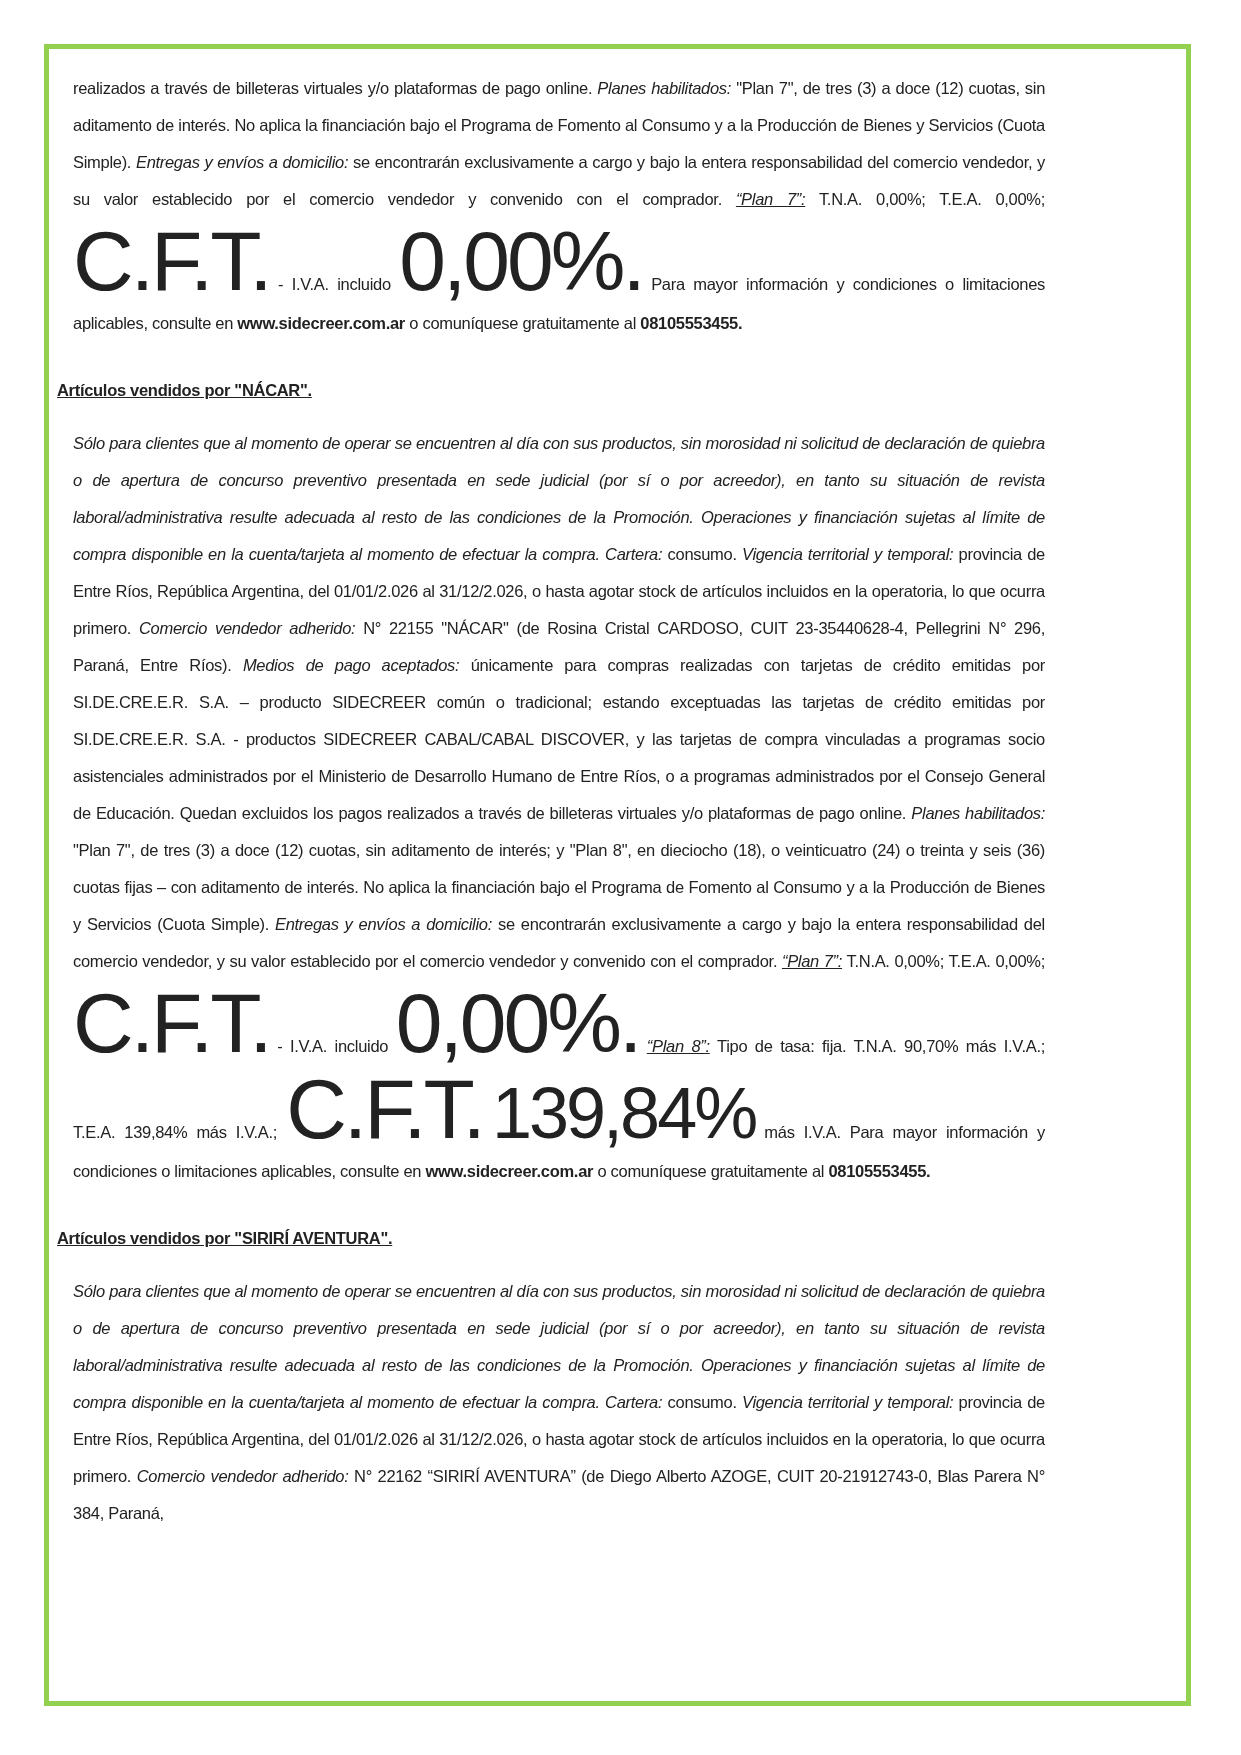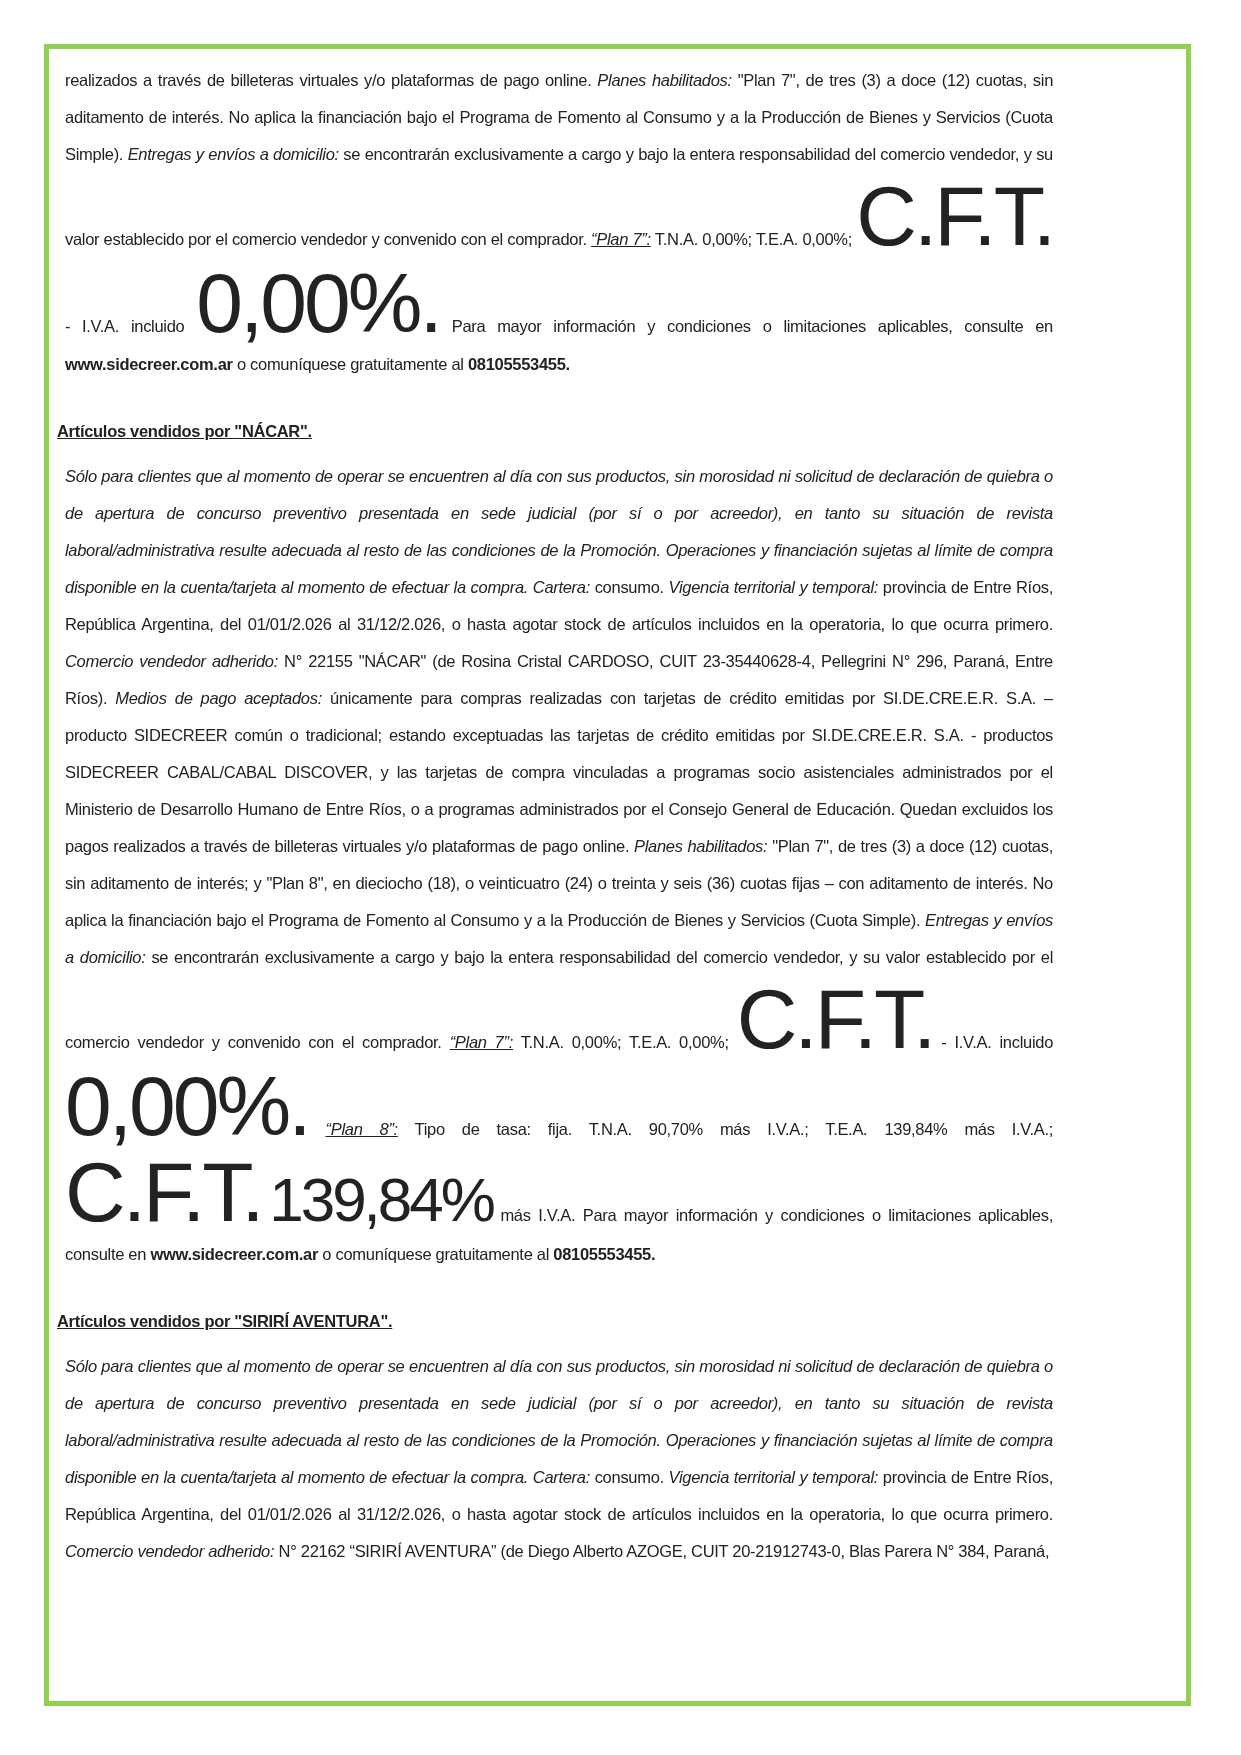--- a/index.html
+++ b/index.html
@@ -28,21 +28,21 @@
     position: absolute;
     left: 57px;
     top: 54px;
     width: 1004px;
     text-align: justify;
     font-size: 16.5px;
     line-height: 37px;
     letter-spacing: -0.3px;
   }
   .block.paragraph {
-    margin: 8px;
+    margin: 16px;
     padding: 0;
   }
   .block.heading {
     margin: 30px 0 0 0;
     padding: 0;
     font-size: 16.5px;
     font-weight: bold;
     text-decoration: underline;
     text-align: left;
     line-height: 37px;
@@ -50,21 +50,21 @@
   .run-p  { font-style: normal; }
   .run-i  { font-style: italic; }
   .run-b  { font-weight: bold; }
   .run-iu { font-style: italic; text-decoration: underline; }
   .run-big {
     font-size: 84px;
     line-height: 1.03;
     letter-spacing: -3px;
   }
   .run-big2 {
-    font-size: 62px;
+    font-size: 72px;
     line-height: 1.03;
     letter-spacing: -3px;
   }
 </style>
 </head>
 <body>
 
 <div class="page-border" style="border-color: rgb(146, 208, 80);"></div>
 <div class="document-content">
     <p class="block paragraph"><span class="run-p">realizados a través de billeteras virtuales y/o plataformas de pago online. </span><span class="run-i">Planes habilitados:</span><span class="run-p"> "Plan 7", de tres (3) a doce (12) cuotas, sin aditamento de interés. No aplica la financiación bajo el Programa de Fomento al Consumo y a la Producción de Bienes y Servicios (Cuota Simple). </span><span class="run-i">Entregas y envíos a domicilio:</span><span class="run-p"> se encontrarán exclusivamente a cargo y bajo la entera responsabilidad del comercio vendedor, y su valor establecido por el comercio vendedor y convenido con el comprador. </span><span class="run-iu">“Plan 7”:</span><span class="run-p"> T.N.A. 0,00%; T.E.A. 0,00%; </span><span class="run-big">C.F.T.</span><span class="run-p"> - I.V.A. incluido </span><span class="run-big">0,00%.</span><span class="run-p"> Para mayor información y condiciones o limitaciones aplicables, consulte en </span><span class="run-b">www.sidecreer.com.ar</span><span class="run-p"> o comuníquese gratuitamente al </span><span class="run-b">08105553455.</span></p>

